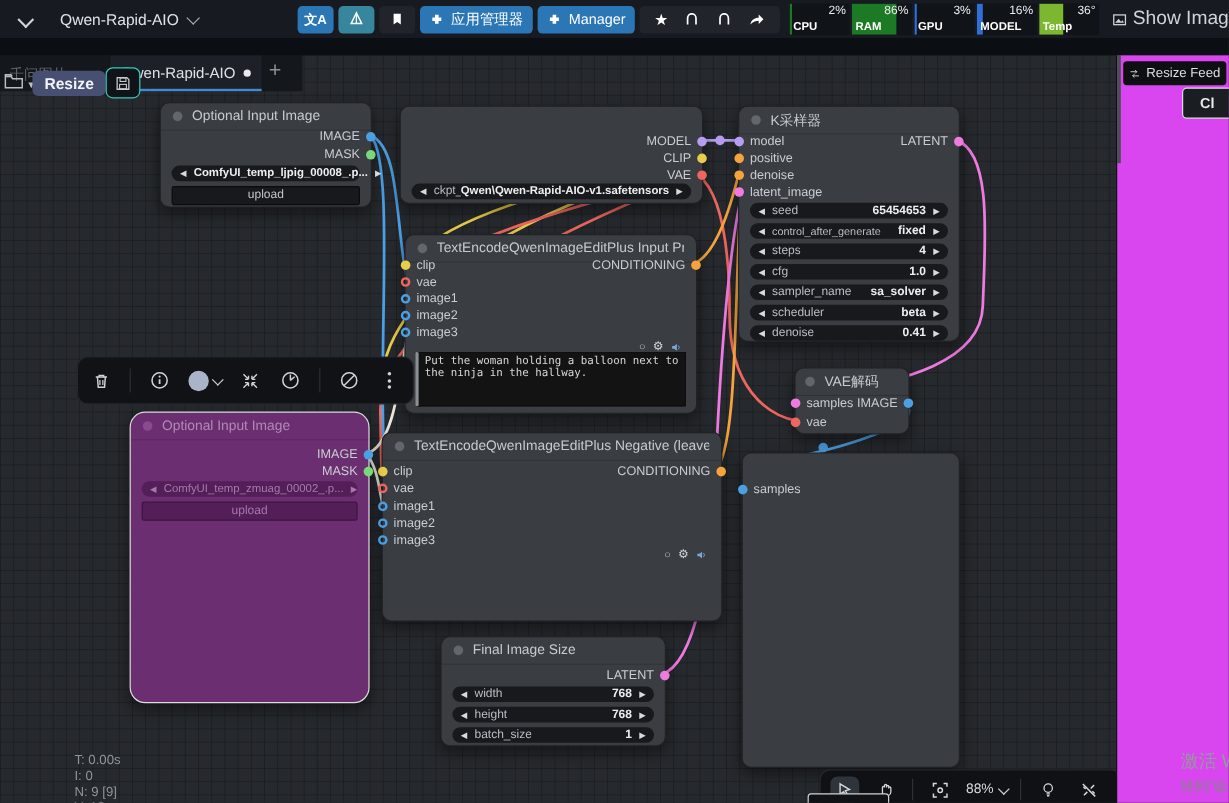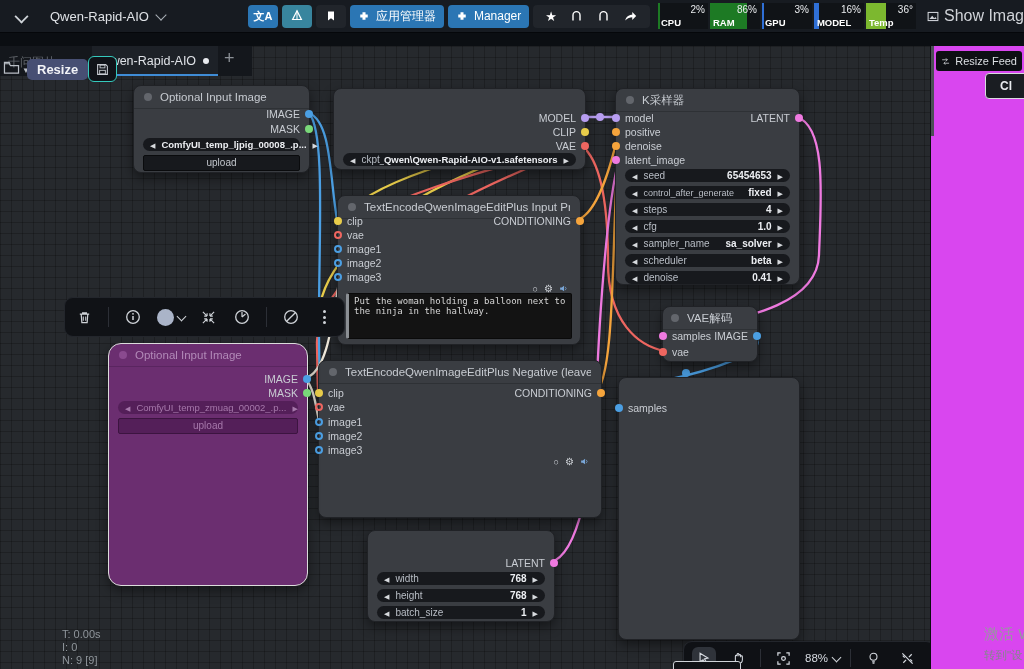--- a/index.html
+++ b/index.html
@@ -545,20 +545,24 @@
 </div>
 
 <div class="node" style="left:618px;top:377px;width:182px;height:263px">
   <div class="port in" style="top:23px">
     <span class="pdot" style="background:#4b9fe3"></span>
     <span>samples</span>
   </div>
 </div>
 
 <div class="node" style="left:367px;top:530px;width:188px;height:92px">
+  <div class="nhead">
+    <span class="ndot"></span>
+    <span class="ntitle">Final Image Size</span>
+  </div>
   <div class="port out" style="top:25px">
     <span class="pdot" style="background:#ef7ae0"></span>
     <span>LATENT</span>
   </div>
   <div class="widget" style="top:41px">
     <span class="aL"></span>
       <span class="wname">width</span>
     <span class="wval">768</span>
       <span class="aR"></span>
   </div>

